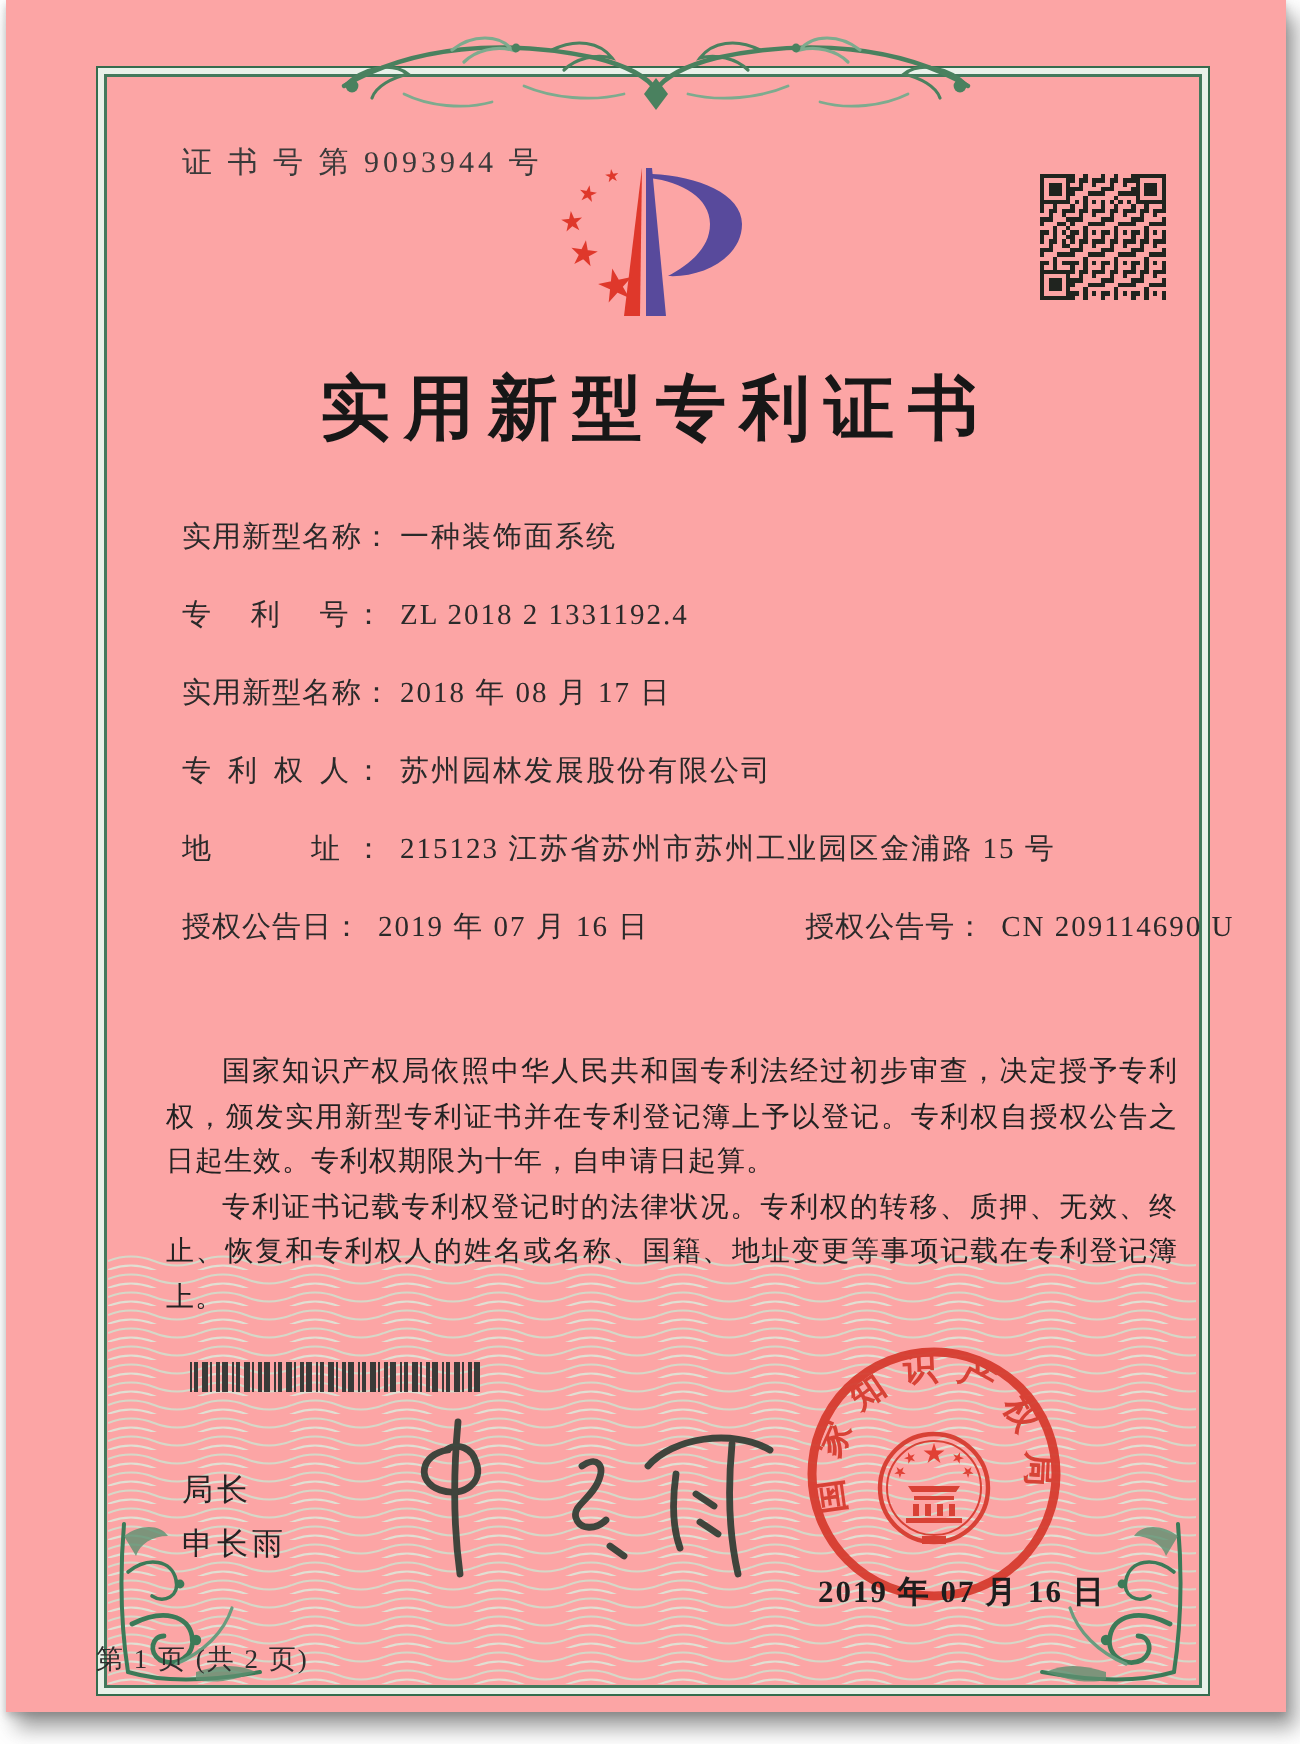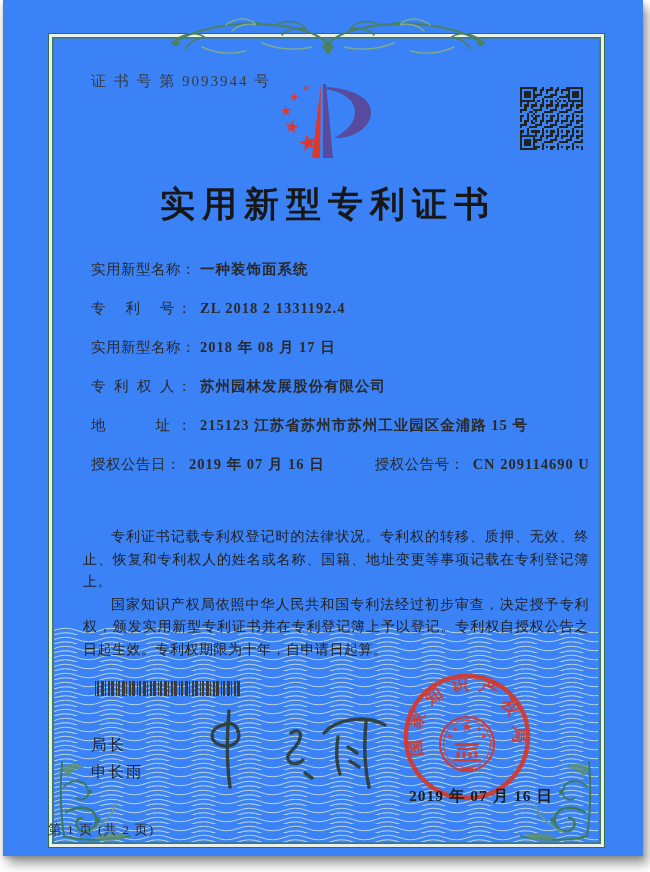--- a/index.html
+++ b/index.html
@@ -1,38 +1,38 @@
 <!DOCTYPE html>
 <html><head>
 <meta charset="utf-8">
 <style>
   html,body{margin:0;padding:0;background:#ffffff;}
   .stage{position:relative;width:650px;height:872px;background:#fff;overflow:hidden;
          font-family:"Liberation Serif","DejaVu Serif",serif;}
-  .paper{position:absolute;left:3px;top:0;width:640px;height:856px;background:#3b82f6;
+  .paper{position:absolute;left:3px;top:0;width:640px;height:856px;background:#fca5a5;
          box-shadow:5px 8px 10px rgba(80,80,80,.55), 0 2px 4px rgba(90,90,90,.35);}
   .frame{position:absolute;left:45px;top:33px;width:555px;height:813px;
          border:1.5px solid #356c4e;
          box-shadow:inset 0 0 0 3px #e9f1e9, inset 0 0 0 4.5px #44795c;}
   .waves{position:absolute;left:51px;top:626px;width:544px;height:216px;opacity:.85;}
   .topdeco{position:absolute;left:163px;top:13px;width:324px;height:44px;}
   .flourish{position:absolute;width:84px;height:94px;}
   .fl-bl{left:51px;top:752px;}
   .fl-br{left:510px;top:752px;transform:scale(-1,1);}
   .certno{position:absolute;left:88px;top:72px;font-size:15px;letter-spacing:2px;color:#3a3a3a;}
   .logo{position:absolute;left:276px;top:79px;width:100px;height:84px;}
   .qr{position:absolute;left:517px;top:87px;width:63px;height:63px;}
   .title{position:absolute;left:0;top:181px;width:650px;text-align:center;
          font-size:35px;font-weight:600;letter-spacing:7px;color:#171717;}
   .fields{position:absolute;left:88px;top:259px;width:500px;font-size:14.5px;color:#2a2a2a;}
   .frow{height:39px;line-height:20px;white-space:nowrap;}
   .flabel{display:inline-block;width:101px;text-align:justify;text-align-last:justify;
           letter-spacing:.5px;vertical-align:top;}
-  .fvalue{margin-left:8px;letter-spacing:1px;font-weight:bold;}
-  .grantrow{display:flex;gap:50px;}
+  .fvalue{margin-left:8px;letter-spacing:1px;}
+  .grantrow{display:flex;gap:78px;}
   .grantrow .flabel{width:auto;text-align:left;text-align-last:auto;}
   .paras{position:absolute;left:80px;top:526px;width:506px;font-size:14px;line-height:22.5px;
          color:#222;text-align:justify;letter-spacing:.5px;}
   .paras p{margin:0;text-indent:2em;}
   .barcode{position:absolute;left:90px;top:681px;width:166px;height:15px;}
   .officer{position:absolute;left:88px;top:733px;font-size:15.5px;line-height:27px;color:#242424;letter-spacing:2px;font-family:Liberation Mono, monospace;}
   .signature{position:absolute;left:193px;top:703px;width:205px;height:92px;}
   .seal{position:absolute;left:398px;top:671px;width:132px;height:132px;opacity:.92;}
   .sealdate{position:absolute;left:406px;top:786px;font-size:15.5px;font-weight:700;color:#1e1e1e;
             letter-spacing:1px;white-space:nowrap;}
@@ -137,22 +137,22 @@
       <div class="frow">
         <span class="flabel">地　　址：</span><span class="fvalue">215123 江苏省苏州市苏州工业园区金浦路 15 号</span>
       </div>
       <div class="frow grantrow">
         <span><span class="flabel">授权公告日：</span><span class="fvalue">2019 年 07 月 16 日</span></span>
         <span><span class="flabel">授权公告号：</span><span class="fvalue">CN 209114690 U</span></span>
       </div>
     </div>
 
     <div class="paras">
+      <p>国家知识产权局依照中华人民共和国专利法经过初步审查，决定授予专利权，颁发实用新型专利证书并在专利登记簿上予以登记。专利权自授权公告之日起生效。专利权期限为十年，自申请日起算。</p>
       <p>专利证书记载专利权登记时的法律状况。专利权的转移、质押、无效、终止、恢复和专利权人的姓名或名称、国籍、地址变更等事项记载在专利登记簿上。</p>
-      <p>国家知识产权局依照中华人民共和国专利法经过初步审查，决定授予专利权，颁发实用新型专利证书并在专利登记簿上予以登记。专利权自授权公告之日起生效。专利权期限为十年，自申请日起算。</p>
     </div>
 
     <svg class="barcode" id="barcode" viewBox="0 0 166 15" preserveAspectRatio="none" shape-rendering="crispEdges" xmlns="http://www.w3.org/2000/svg">
         <path d="M2 0h1v15h-1zM4 0h2v15h-2zM8 0h3v15h-3zM12 0h1v15h-1zM15 0h2v15h-2zM18 0h3v15h-3zM23 0h1v15h-1zM25 0h2v15h-2zM29 0h3v15h-3zM33 0h1v15h-1zM36 0h2v15h-2zM39 0h3v15h-3zM44 0h1v15h-1zM46 0h2v15h-2zM50 0h3v15h-3zM54 0h1v15h-1zM57 0h2v15h-2zM60 0h3v15h-3zM65 0h1v15h-1zM67 0h2v15h-2zM71 0h3v15h-3zM75 0h1v15h-1zM78 0h2v15h-2zM81 0h3v15h-3zM86 0h1v15h-1zM88 0h2v15h-2zM92 0h3v15h-3zM96 0h1v15h-1zM99 0h2v15h-2zM102 0h3v15h-3zM107 0h1v15h-1zM109 0h2v15h-2zM113 0h3v15h-3zM117 0h1v15h-1zM120 0h2v15h-2zM123 0h3v15h-3zM128 0h1v15h-1zM130 0h2v15h-2zM134 0h3v15h-3zM138 0h1v15h-1zM141 0h2v15h-2zM144 0h3v15h-3z" fill="#3a3a38"></path>
       </svg>
 
     <div class="officer">
       <div>局长</div>
       <div>申长雨</div>
     </div>

